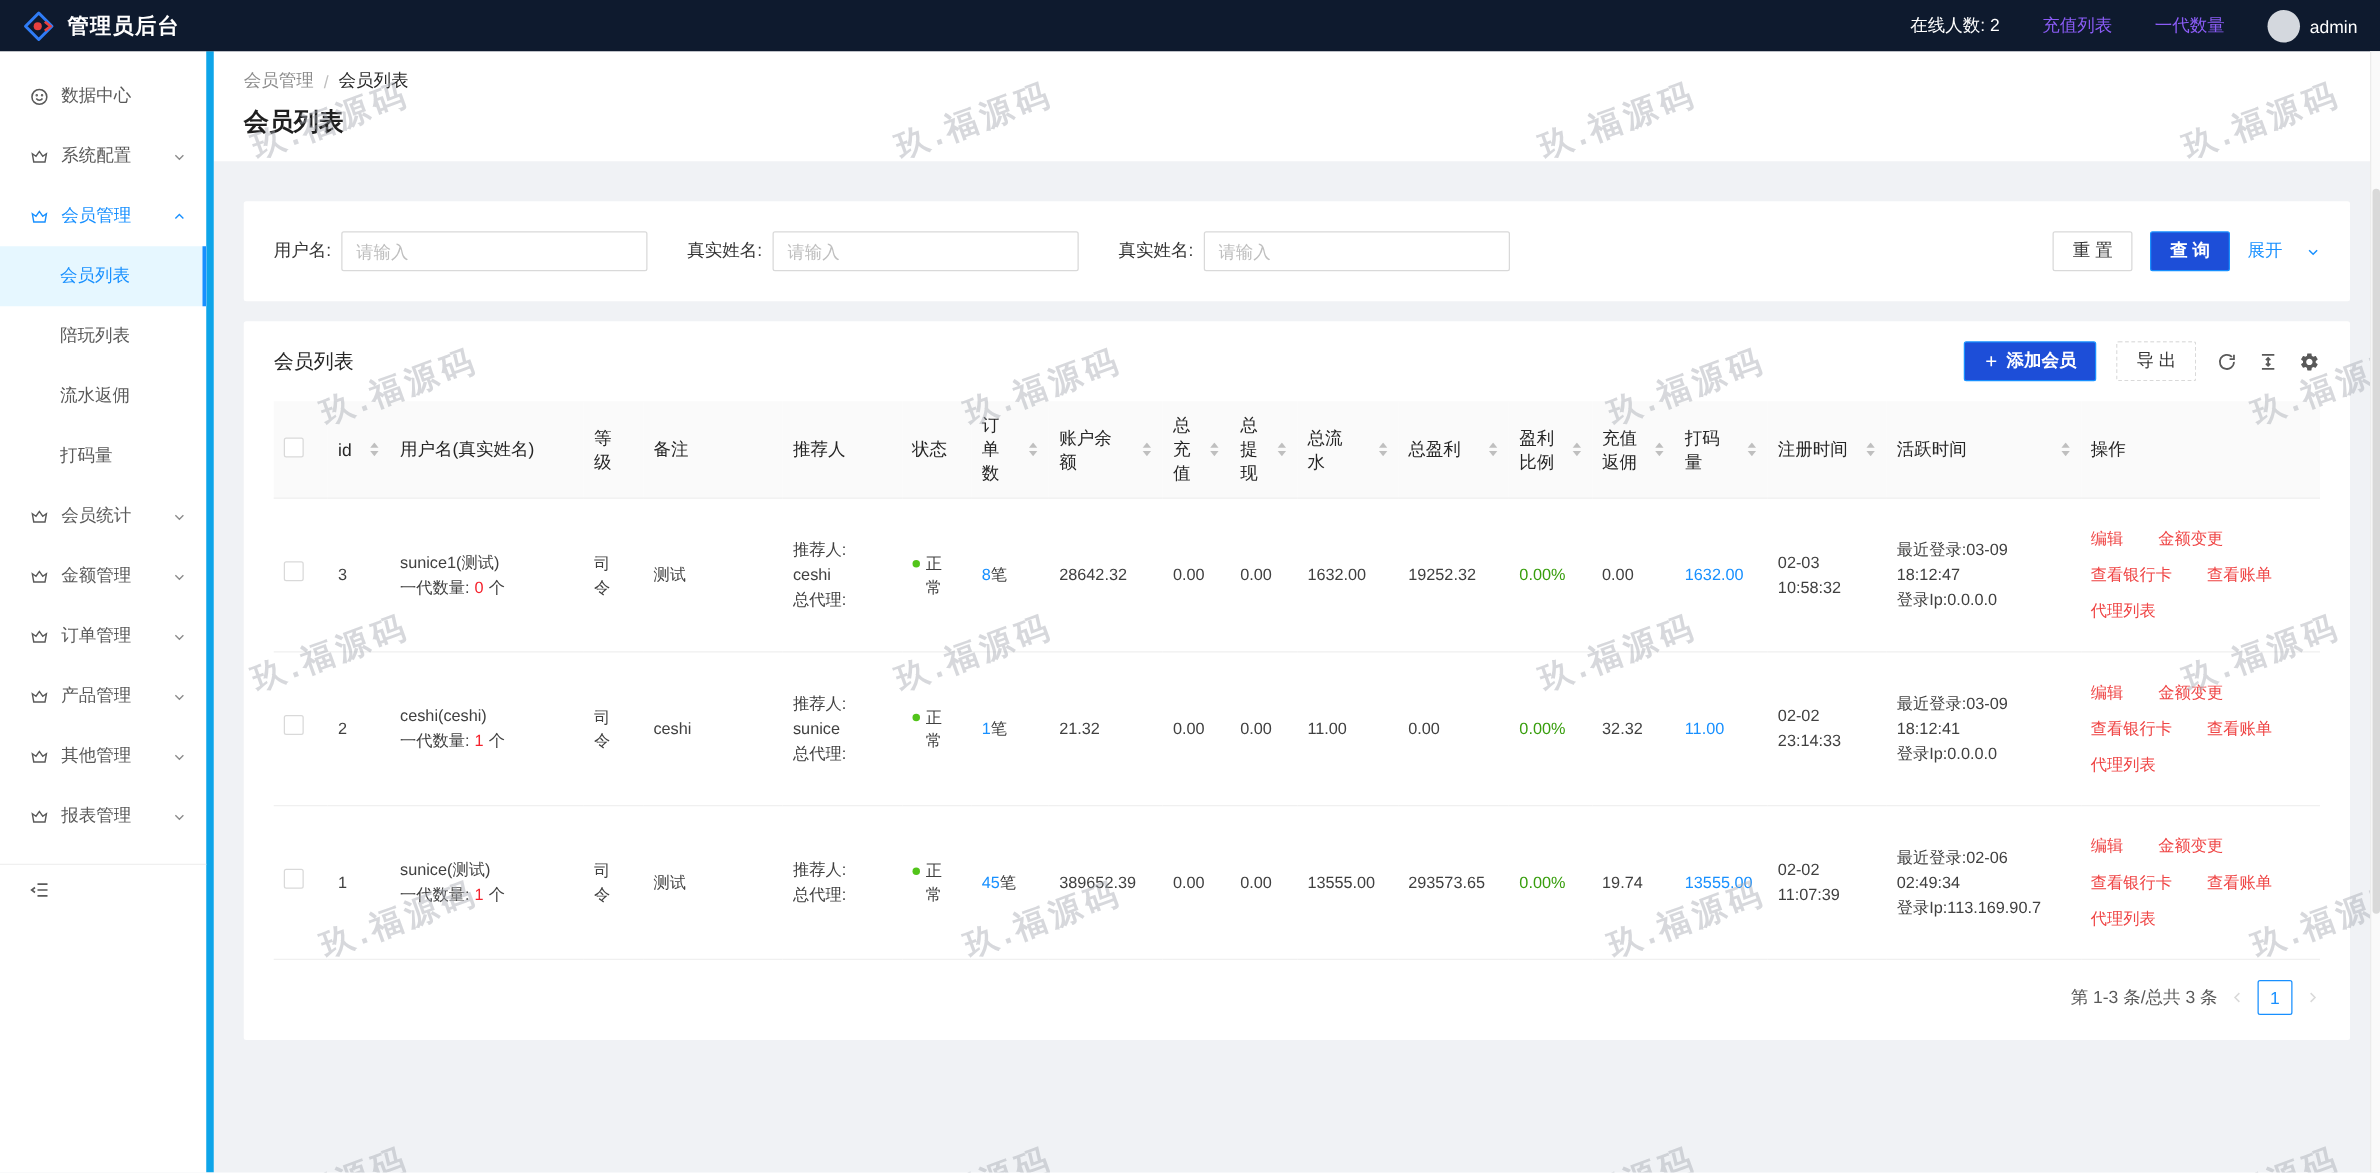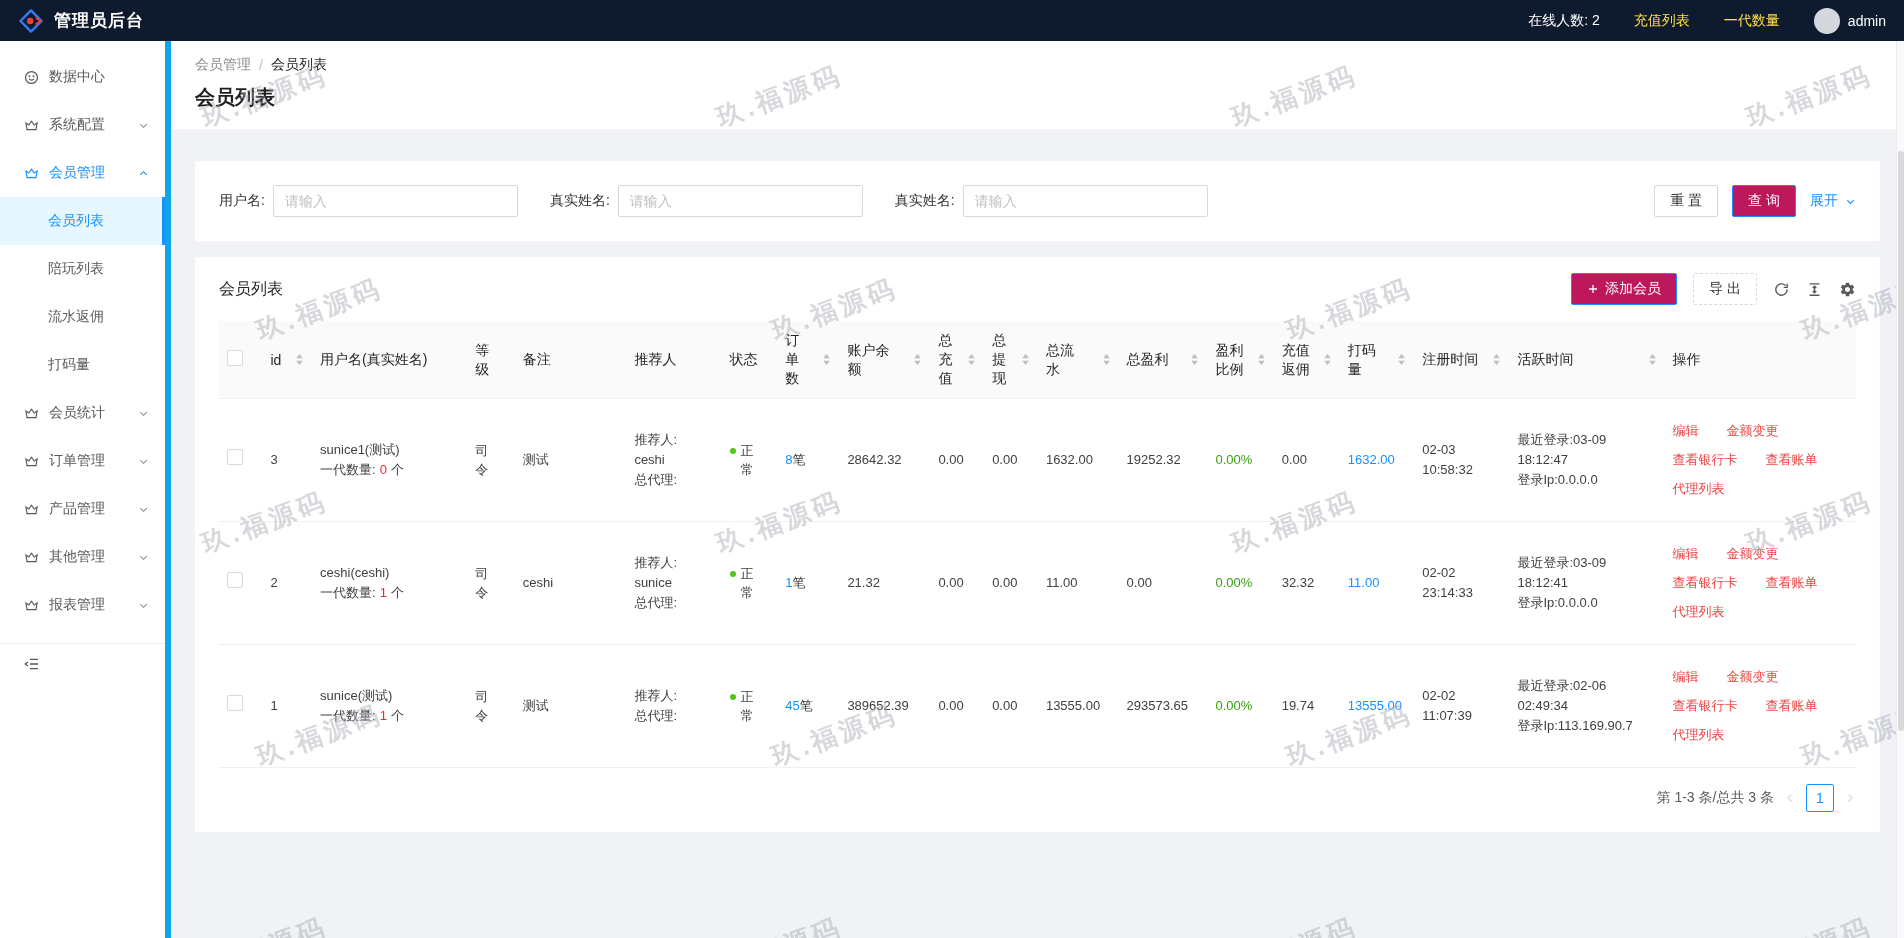--- a/index.html
+++ b/index.html
@@ -5,21 +5,21 @@
   * { box-sizing: border-box; margin: 0; padding: 0; }
   html,body { width:1904px; height:938px; overflow:hidden; }
   body { font-family:"Liberation Sans","DejaVu Sans",sans-serif; background:#f0f2f5; position:relative; font-size:14px; color:#333; }
 
   
   .topbar { position:absolute; top:0; left:0; width:1904px; height:41px; background:#0e1a2e;
             display:flex; align-items:center; padding:0 18px; z-index:40; }
   .logo { width:26px; height:26px; margin-right:10px; flex:0 0 auto; }
   .app-title { color:#fff; font-size:17px; font-weight:bold; letter-spacing:1px; }
   .topbar-right { margin-left:auto; display:flex; align-items:center; gap:34px; color:#fff; font-size:14px; }
-  .topbar-link { color:#fde047; cursor:pointer; }
+  .topbar-link { color:#8b5cf6; cursor:pointer; }
   .user-wrap { display:flex; align-items:center; gap:8px; }
   .avatar { width:26px; height:26px; border-radius:50%; background:#d4d8de; display:inline-block; }
 
   
   .sidebar { position:absolute; top:41px; left:0; bottom:0; width:171px; background:#fff;
              border-right:6px solid #0ea5e9; z-index:30; }
   .menu { padding-top:12px; }
   .menu-item { position:relative; height:48px; display:flex; align-items:center; gap:10px;
                padding:0 16px 0 24px; color:#595959; font-size:14px; cursor:pointer; }
   .menu-item .mi-icon { width:15px; height:15px; color:#595959; flex:0 0 auto; display:flex; }
@@ -44,23 +44,23 @@
   .search-card { padding:24px; display:flex; align-items:center; }
   .field { display:flex; align-items:center; margin-right:32px;justify-content:flex-end; }
   .field label { color:#333; margin-right:8px; white-space:nowrap; }
   .field input { width:245px; height:32px; border:1px solid #d9d9d9; border-radius:2px; padding:0 11px;
                  font-size:14px; color:#333; outline:none; font-family:inherit; }
   .field input::placeholder { color:#bfbfbf; }
   .search-actions { margin-left:auto; display:flex; align-items:center; gap:14px; }
   .btn { height:32px; padding:0 15px; border-radius:2px; border:1px solid #d9d9d9; background:#fff;
          font-size:14px; color:#333; cursor:pointer; display:inline-flex; align-items:center; gap:6px;
          font-family:inherit; white-space:nowrap; }
-  .btn-primary { background:#be185d; border-color:#1890ff; color:#fff; }
+  .btn-primary { background:#1d4ed8; border-color:#1890ff; color:#fff;font-weight:bold; }
   .btn-dashed { border-style:dashed; }
-  .link-expand { color:#1890ff; display:inline-flex; align-items:center; gap:7px; cursor:pointer; white-space:nowrap; }
+  .link-expand { color:#1890ff; display:inline-flex; align-items:center; gap:19px; cursor:pointer; white-space:nowrap; }
 
   
   .table-card { margin-top:16px; padding:16px 24px 20px; }
   .table-card-header { display:flex; align-items:center; margin-bottom:16px; }
   .list-title { font-size:16px; font-weight:500; color:#262626; }
   .table-toolbar { margin-left:auto; display:flex; align-items:center; gap:16px; }
   .tool-icon { color:#595959; display:flex; cursor:pointer; }
 
   table { width:100%; border-collapse:collapse; table-layout:fixed; }
   th { background:#fafafa; border-bottom:1px solid #f0f0f0; padding:10px 8px; text-align:left;
@@ -177,20 +177,33 @@
     <div class="sub-item">
         <span>打码量</span>
       </div>
     <div class="menu-item">
       <span class="mi-icon">
           <svg viewBox="0 0 24 24" width="15" height="15" fill="none" stroke="currentColor" stroke-width="1.8">
             <path d="M3 8l4.7 3.2L12 5l4.3 6.2L21 8l-1.8 10.5H4.8z"></path>
           </svg>
         </span>
       <span>会员统计</span>
+      <span class="chev">
+          <svg viewBox="0 0 24 24" width="11" height="11" fill="none" stroke="currentColor" stroke-width="2.4">
+            <path d="M5 9l7 7 7-7"></path>
+          </svg>
+        </span>
+    </div>
+    <div class="menu-item">
+      <span class="mi-icon">
+          <svg viewBox="0 0 24 24" width="15" height="15" fill="none" stroke="currentColor" stroke-width="1.8">
+            <path d="M3 8l4.7 3.2L12 5l4.3 6.2L21 8l-1.8 10.5H4.8z"></path>
+          </svg>
+        </span>
+      <span>金额管理</span>
       <span class="chev">
           <svg viewBox="0 0 24 24" width="11" height="11" fill="none" stroke="currentColor" stroke-width="2.4">
             <path d="M5 9l7 7 7-7"></path>
           </svg>
         </span>
     </div>
     <div class="menu-item">
       <span class="mi-icon">
           <svg viewBox="0 0 24 24" width="15" height="15" fill="none" stroke="currentColor" stroke-width="1.8">
             <path d="M3 8l4.7 3.2L12 5l4.3 6.2L21 8l-1.8 10.5H4.8z"></path>

